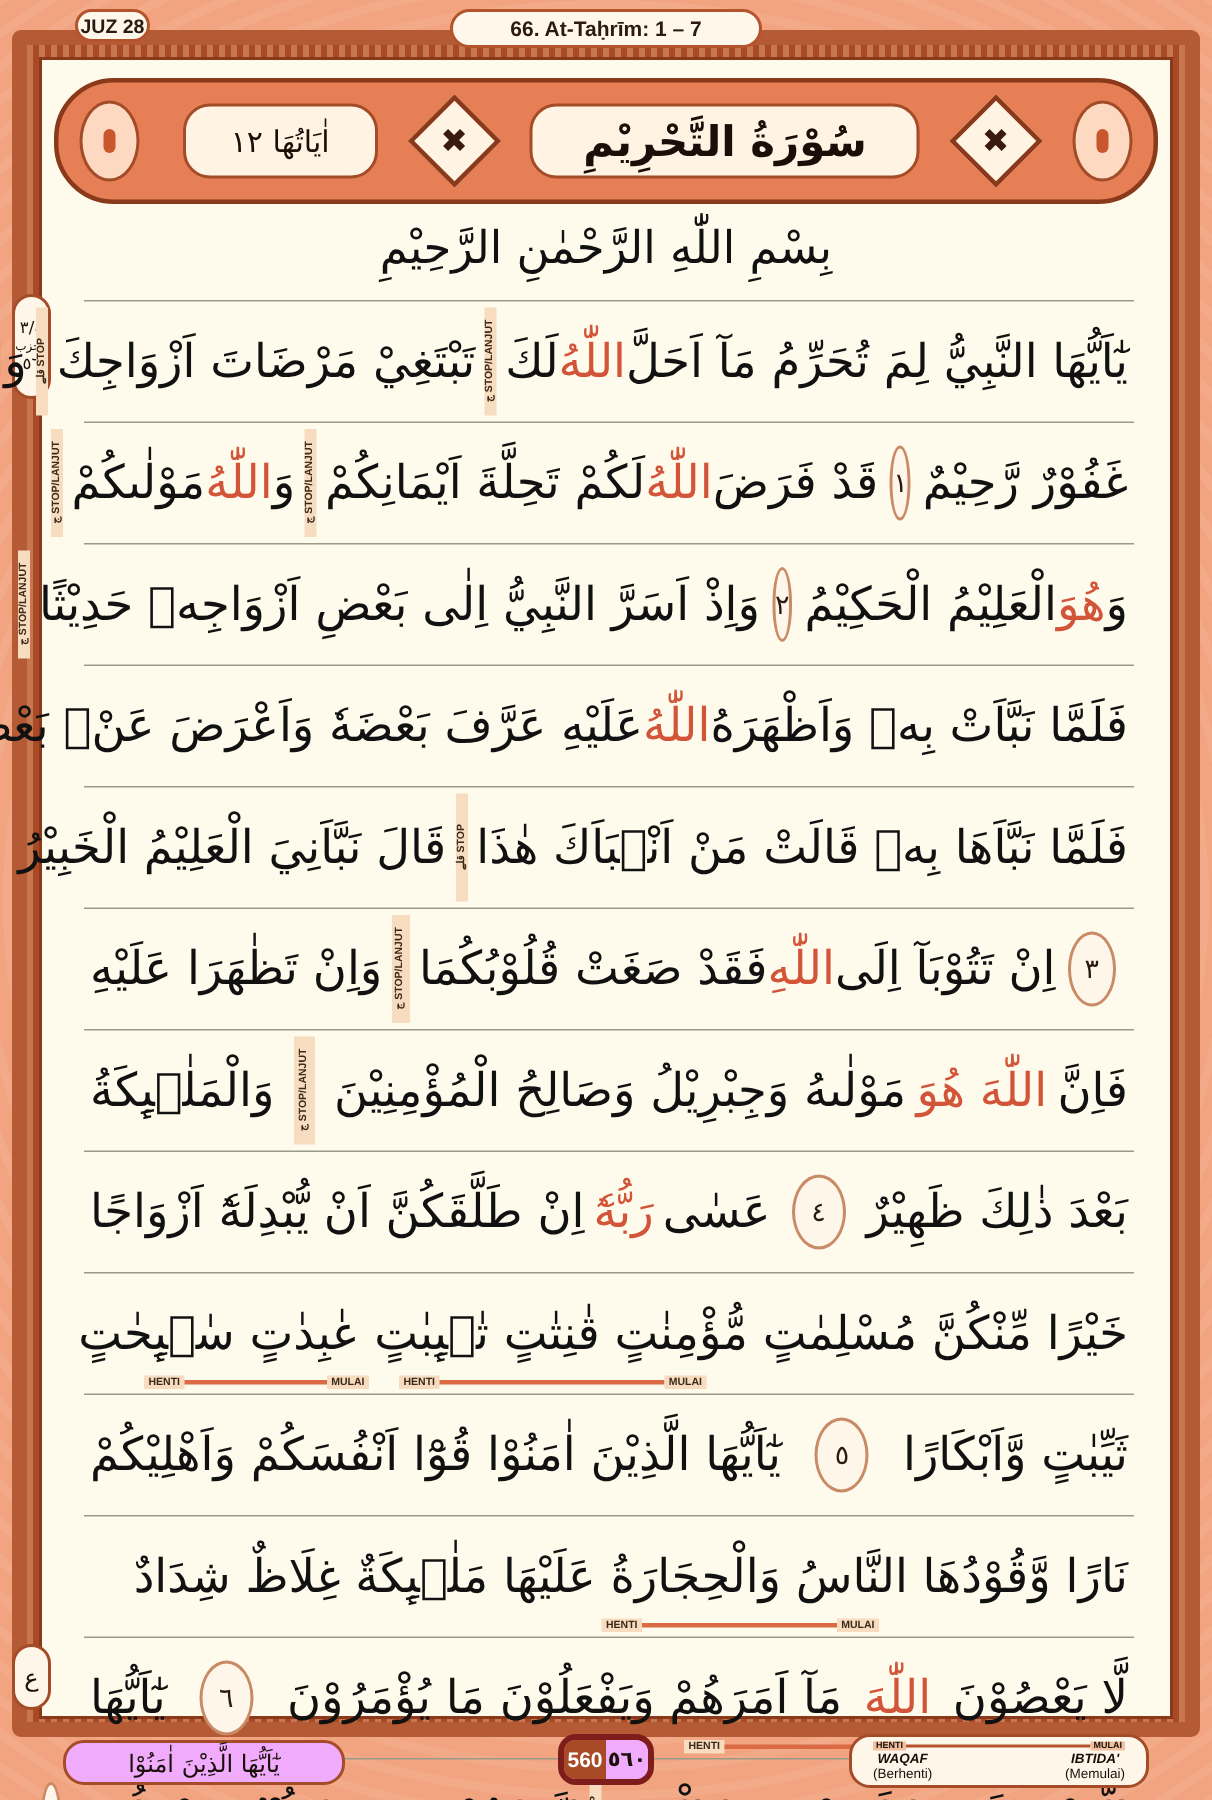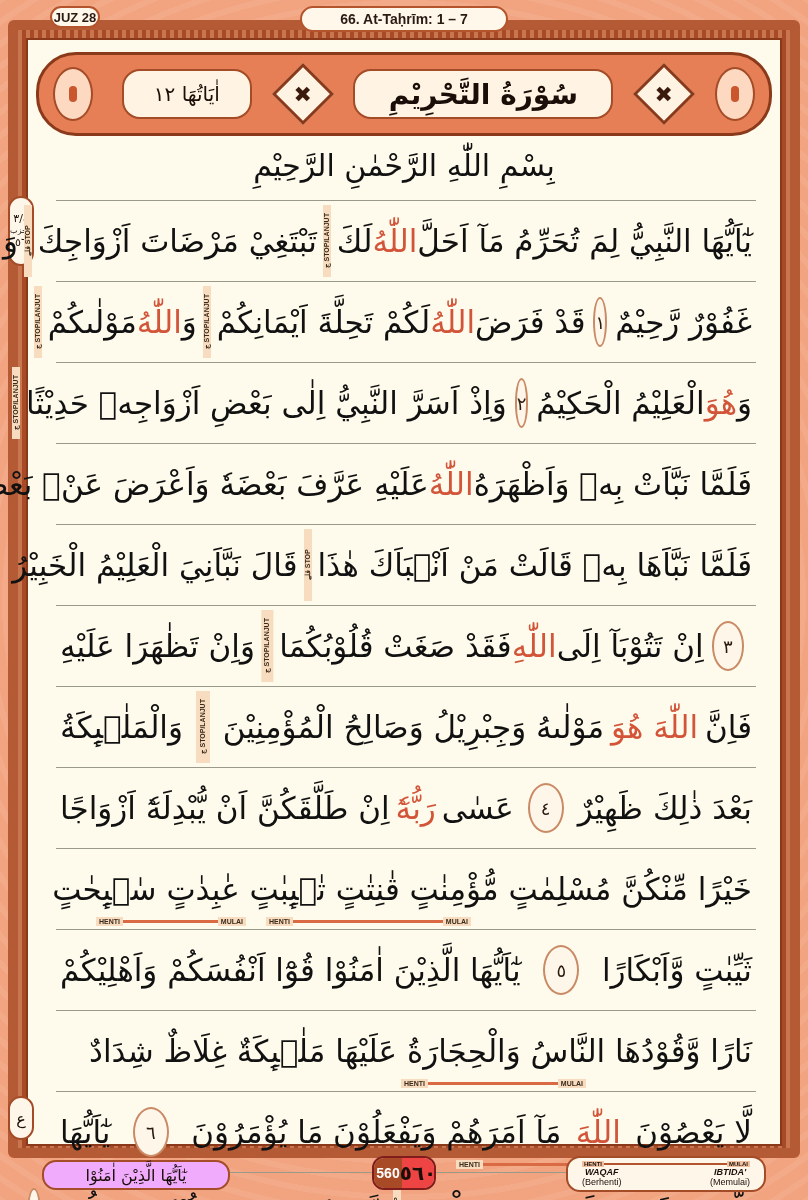--- a/index.html
+++ b/index.html
@@ -121,28 +121,28 @@
   }
   
   .footer-next {
     position: absolute; left: 42px; top: 1160px; width: 188px; height: 30px;
     background: #f0abfc; border: 2px solid #a44c28; border-radius: 14px;
     display: flex; align-items: center; justify-content: center;
     font-size: 16px; color: #1a0f08; direction: rtl;
   }
   .page-number {
     position: absolute; left: 372px; top: 1156px; width: 64px; height: 34px;
-    display: flex; border-radius: 12px; overflow: hidden; border: 2px solid #7f1d1d;
+    display: flex; border-radius: 12px; overflow: hidden; border: 4px solid #7f1d1d;
   }
   .page-number .latin {
     width: 32px; background: #a84a26; color: #fff; font-family: "Liberation Sans", sans-serif;
     font-size: 14px; font-weight: bold; display: flex; align-items: center; justify-content: center;
   }
   .page-number .arabic {
-    width: 32px; background: #ef4444; color: #1a0f08; font-size: 20px; font-weight: bold;
+    width: 32px; background: #f0abfc; color: #1a0f08; font-size: 14px; font-weight: bold;
     display: flex; align-items: center; justify-content: center;
   }
   .legend {
     position: absolute; left: 566px; top: 1156px; width: 200px; height: 36px;
     background: #fff6ea; border: 2px solid #a44c28; border-radius: 14px;
     font-family: "Liberation Sans", sans-serif; color: #1a0f08;
     padding: 2px 14px;
   }
   .legend .legend-bar { display: flex; align-items: center; font-size: 6px; font-weight: bold; height: 8px; }
   .legend .legend-bar .tag { background: #f0c0a0; padding: 0 2px; }

